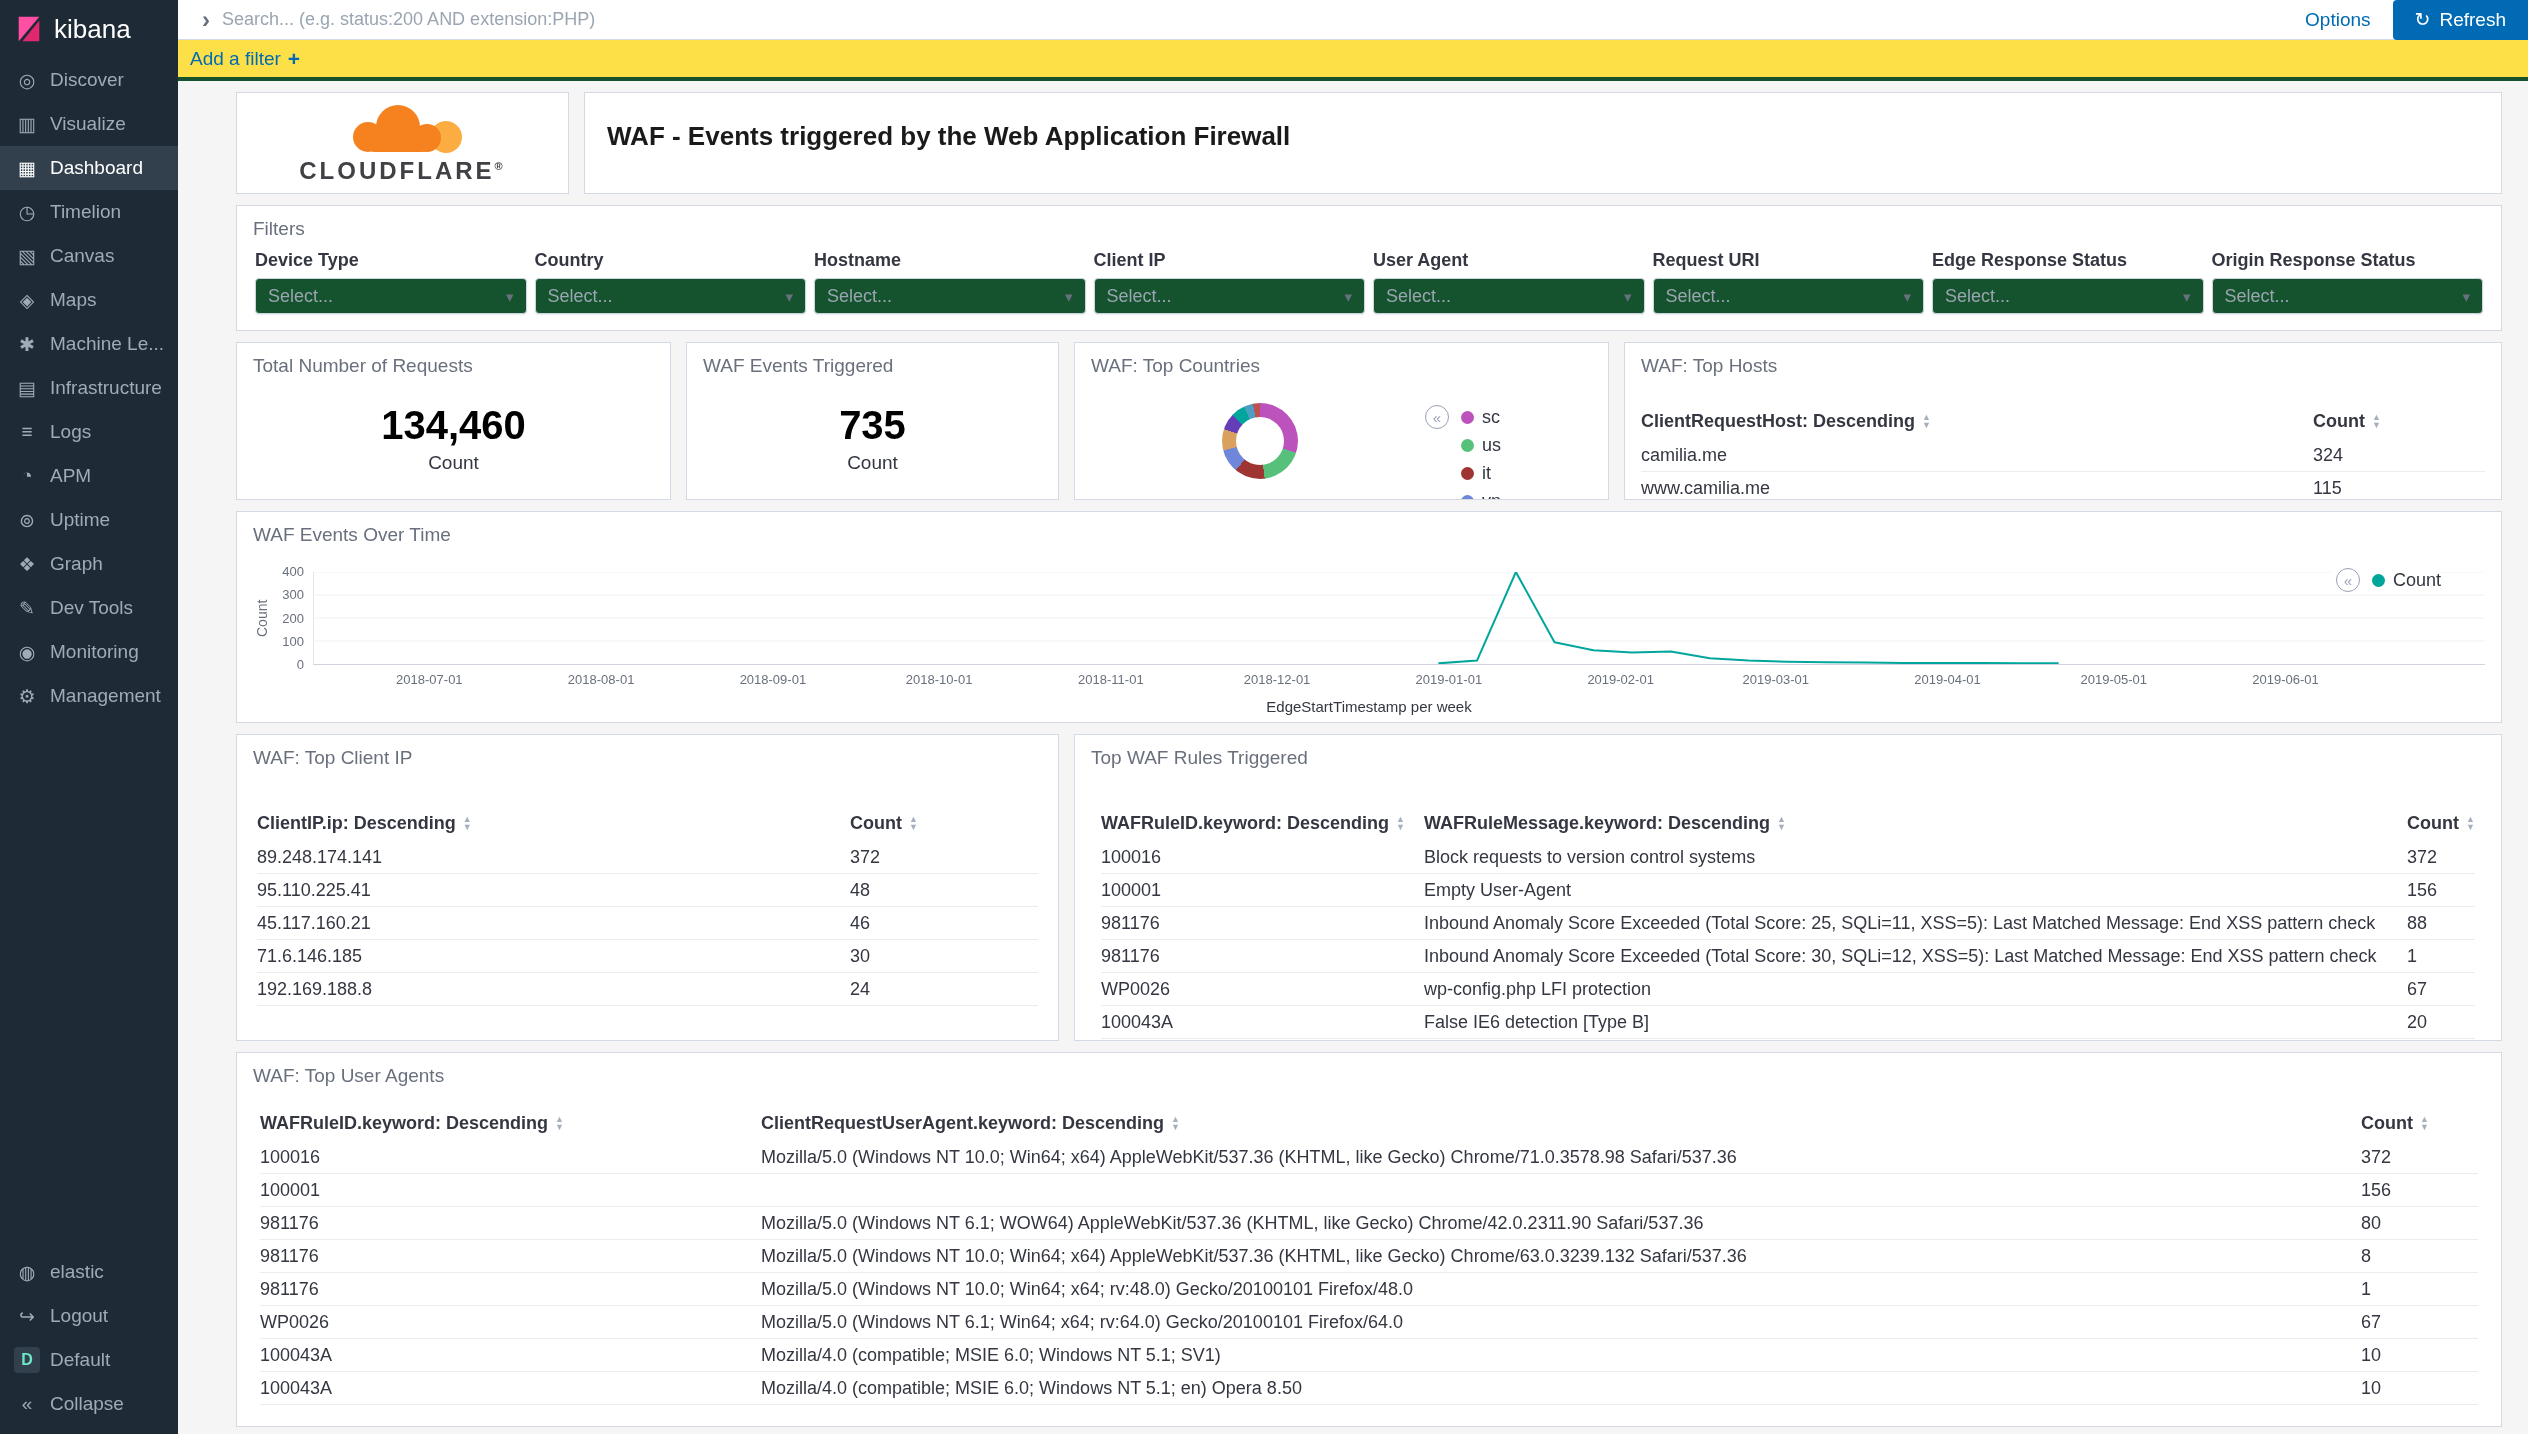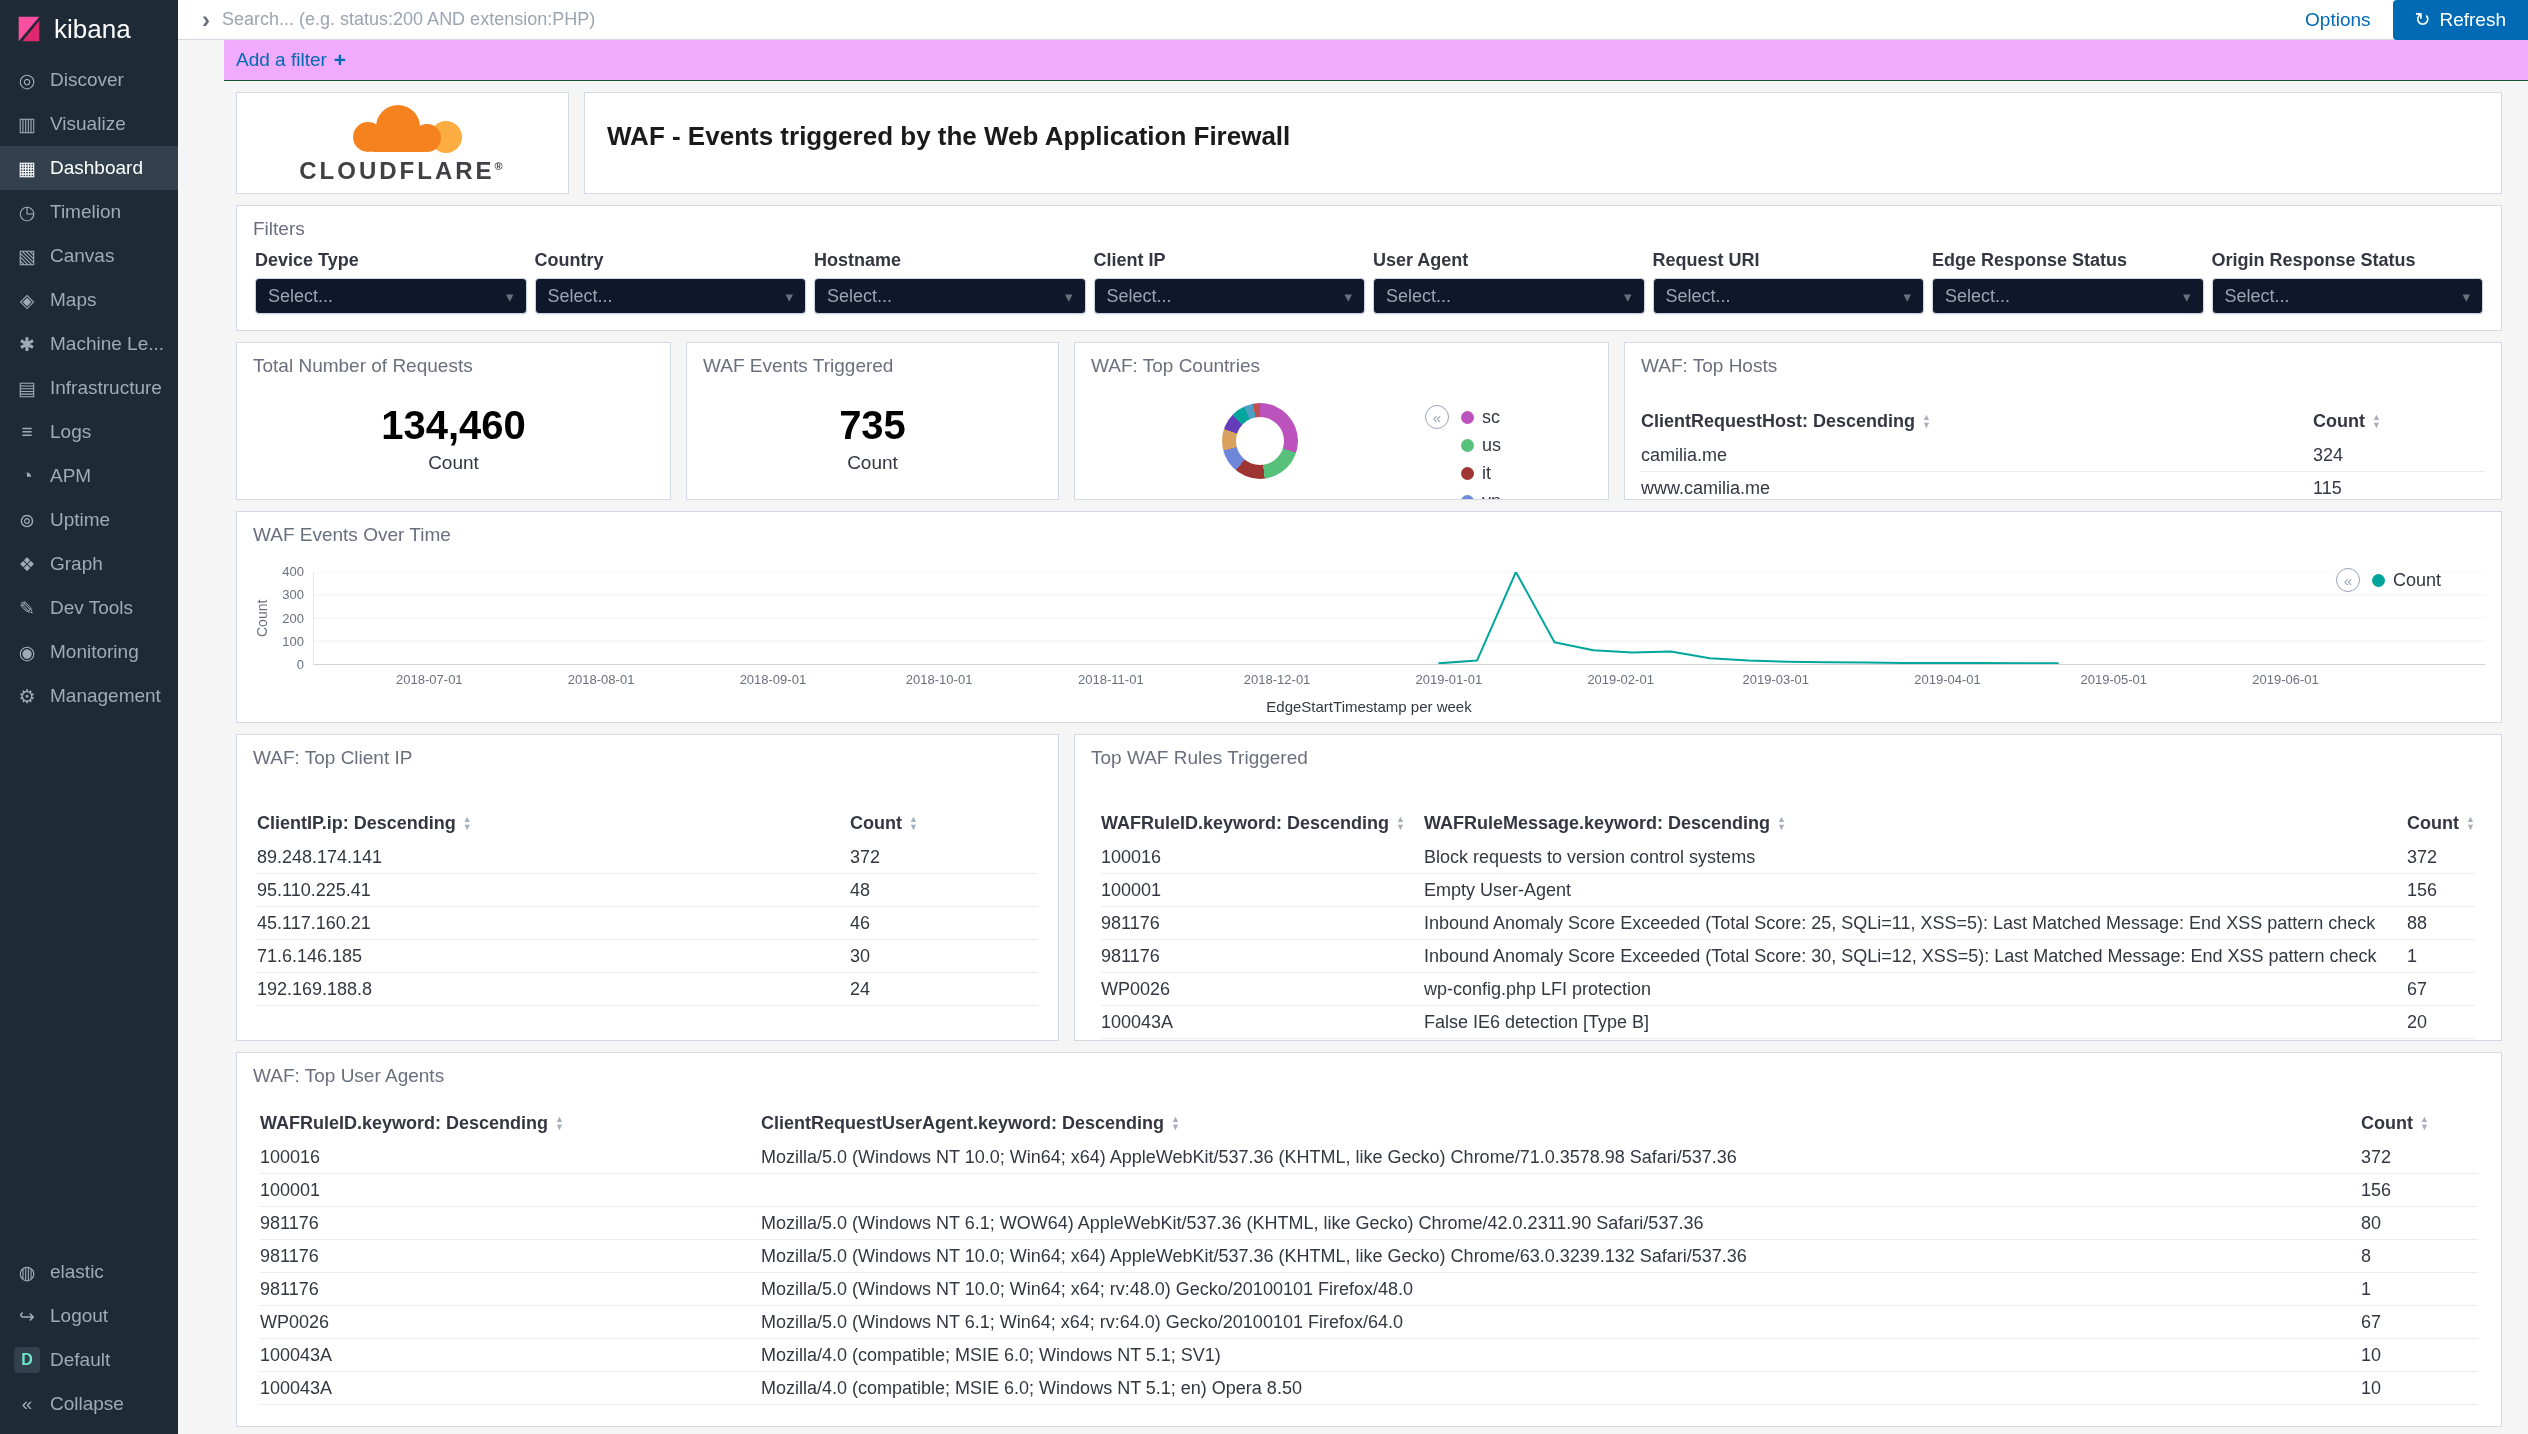--- a/index.html
+++ b/index.html
@@ -18,21 +18,21 @@
   .sidebar-bottom{margin-top:auto;padding-bottom:8px;}
 
   
   .main{margin-left:178px;}
   .topbar{height:40px;background:#fff;border-bottom:1px solid #d3dae6;display:flex;align-items:center;padding-left:24px;}
   .prompt-icon{color:#69707d;font-size:24px;font-weight:bold;margin-right:12px;line-height:1;}
   .search-input{flex:1;border:none;outline:none;font-size:18px;color:#343741;background:transparent;}
   .search-input::placeholder{color:#9aa5b1;}
   .options-link{color:#006BB4;font-size:19px;margin:0 22px;cursor:pointer;text-decoration:none;white-space:nowrap;}
   .refresh-button{height:40px;background:#006BB4;color:#fff;border:none;font-size:19px;display:flex;align-items:center;gap:9px;padding:0 22px;cursor:pointer;border-radius:4px 0 0 4px;font-family:inherit;}
-  .filterbar{height:41px;background:#f0abfc;border-bottom:1px solid #14532d;display:flex;align-items:center;padding-left:12px;margin-left:46px;}
+  .filterbar{height:41px;background:#fde047;border-bottom:4px solid #14532d;display:flex;align-items:center;padding-left:12px;}
   .add-filter{color:#006BB4;font-size:19px;display:flex;align-items:center;gap:7px;cursor:pointer;text-decoration:none;}
   .add-filter .plus{font-weight:bold;font-size:21px;}
 
   
   .content{padding:11px 26px 0 58px;}
   .row{display:flex;gap:15px;margin-bottom:11px;}
   .row>.panel{height:100%;}
   .panel{background:#fff;border:1px solid #d3dae6;position:relative;overflow:hidden;}
   .panel-title{font-size:19px;color:#69707d;padding:12px 16px 0;white-space:nowrap;}
   .row-header{height:102px;}
@@ -46,21 +46,21 @@
   .logo-panel{width:333px;display:flex;flex-direction:column;align-items:center;justify-content:center;gap:2px;}
   .cf-word{font-size:24px;font-weight:bold;letter-spacing:3px;color:#404145;}
   .cf-word sup{font-size:11px;}
   .markdown-panel{flex:1;}
   .markdown-title{font-size:26px;font-weight:bold;color:#1a1a1a;padding:28px 0 0 22px;}
 
   
   .filters-panel{flex:1;}
   .filter-grid{display:grid;grid-template-columns:repeat(8,1fr);gap:8px;padding:10px 18px 0;}
   .filter-label{font-size:18px;font-weight:bold;color:#343741;margin-bottom:7px;white-space:nowrap;}
-  .select{height:36px;border:1px solid #cdd3df;border-radius:4px;background:#0f172a;display:flex;align-items:center;justify-content:space-between;padding:0 12px;font-size:18px;color:#9aa5b1;cursor:pointer;box-shadow:0 1px 2px rgba(152,162,179,.2);}
+  .select{height:36px;border:1px solid #cdd3df;border-radius:4px;background:#14532d;display:flex;align-items:center;justify-content:space-between;padding:0 12px;font-size:18px;color:#9aa5b1;cursor:pointer;box-shadow:0 1px 2px rgba(152,162,179,.2);}
   .chev::after{content:"▾";color:#69707d;font-size:15px;}
 
   
   .metric-value{text-align:center;font-size:40px;font-weight:bold;color:#000;margin-top:26px;}
   .metric-label{text-align:center;font-size:19px;color:#343741;margin-top:4px;}
 
   
   .donut{position:absolute;left:147px;top:60px;width:76px;height:76px;border-radius:50%;cursor:pointer;}
   .donut::after{content:"";position:absolute;inset:14px;background:#fff;border-radius:50%;}
   .legend{position:absolute;left:386px;top:64px;display:flex;flex-direction:column;gap:7px;}

